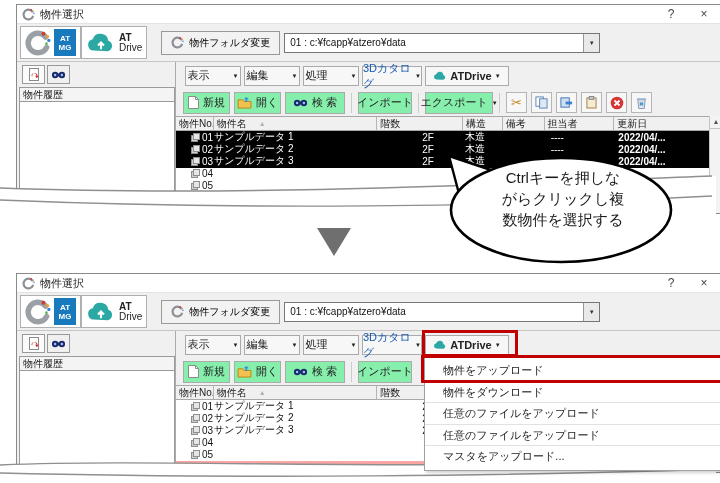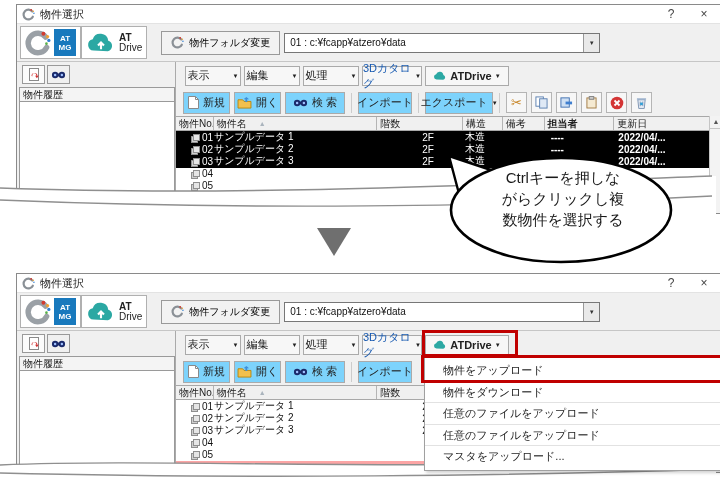--- a/index.html
+++ b/index.html
@@ -36,35 +36,35 @@
   .menubar { height:27px; display:flex; align-items:center; gap:3px; padding-left:9px; }
   .mbtn { height:20px; border:1px solid #aaa; background:#f7f7f7; font-size:11px; display:flex; align-items:center; justify-content:center; gap:23px; color:#222; }
   .mbtn.w56 { width:56px; }
   .mbtn.catalog { width:60px; gap:2px; }
   .mbtn.atdrive { width:84px; gap:3px; }
   .blue { color:#1558b0; font-weight:normal; font-size:11px; }
   .bold { font-weight:bold; }
   .chev { font-size:6px; color:#222; }
 
   .actionbar { height:27px; display:flex; align-items:center; gap:4px; padding-left:7px; }
-  .abtn { height:22px; border:1px solid #aaa; background:#7dd3fc; font-size:11px; display:flex; align-items:center; justify-content:center; gap:4px; padding:0 4px; color:#222; white-space:nowrap; }
+  .abtn { height:22px; border:1px solid #aaa; background:#86efac; font-size:11px; display:flex; align-items:center; justify-content:center; gap:4px; padding:0 4px; color:#222; white-space:nowrap; }
   .abtn.w46 { width:47px; } .abtn.w60 { width:60px; } .abtn.w54 { width:54px; } .abtn.w68 { width:68px; }
   .vdiv { width:1px; height:20px; background:#ccc; margin:0 2px; }
   .iconbtn { width:21px; height:21px; border:1px solid #b5b5b5; background:#f7f7f7; display:flex; align-items:center; justify-content:center; font-size:12px; }
   .scissors { color:#c8872a; font-size:13px; }
 
   .tablewrap { position:absolute; top:54px; left:0; right:0; bottom:0; background:#fca5a5; }
   .thead { display:flex; height:15px; background:#f0f0f0; border-top:1px solid #a8a8a8; border-bottom:1px solid #a8a8a8; font-size:10px; margin-right:13px; color:#222; }
   .th { border-right:1px solid #b4b4b4; padding-left:3px; display:flex; align-items:center; gap:12px; overflow:hidden; white-space:nowrap; }
-  .c-no{width:38px;} .c-name{width:164px;} .c-fl{width:86px;text-align:center;} .c-st{width:40px;} .c-nt{width:42px;} .c-mg{width:70px;font-weight:bold;} .c-up{width:95px; border-right:none;}
+  .c-no{width:38px;} .c-name{width:164px;} .c-fl{width:86px;text-align:center;} .c-st{width:40px;} .c-nt{width:42px;} .c-mg{width:70px;} .c-up{width:95px; border-right:none;}
   .sort { color:#aab4bd; font-size:7px; }
   .trow { display:flex; height:12.2px; font-size:10px; align-items:center; background:#fff; color:#111; margin-right:13px; }
   .trow.sel { background:#000; color:#fff; }
   .td { overflow:hidden; white-space:nowrap; }
-  .td.c-no { display:flex; align-items:flex-end; gap:2px; padding-left:15px; }
+  .td.c-no { display:flex; align-items:center; gap:2px; padding-left:15px; }
   .td.c-fl { padding-left:16px; }
   .td.c-st { padding-left:2px; }
   .td.c-mg { padding-left:6px; }
   .td.c-up { padding-left:4px;font-weight:bold; }
   .prop-ic { width:9px; height:9px; position:relative; flex:0 0 9px; }
   .prop-ic i { position:absolute; width:7px; height:7px; background:#e6e6e6; border:1px solid #8f8f8f; }
   .prop-ic i:first-child { left:0; top:2px; background:#cfcfcf; }
   .prop-ic i:last-child { left:2px; top:0; }
   .scroll { position:absolute; top:0; right:0; width:13px; bottom:0; background:#f3f3f3; border-left:1px solid #c5c5c5; }
   .scroll-up { height:13px; border-bottom:1px solid #c5c5c5; font-size:7px; text-align:center; color:#555; line-height:12px; }

